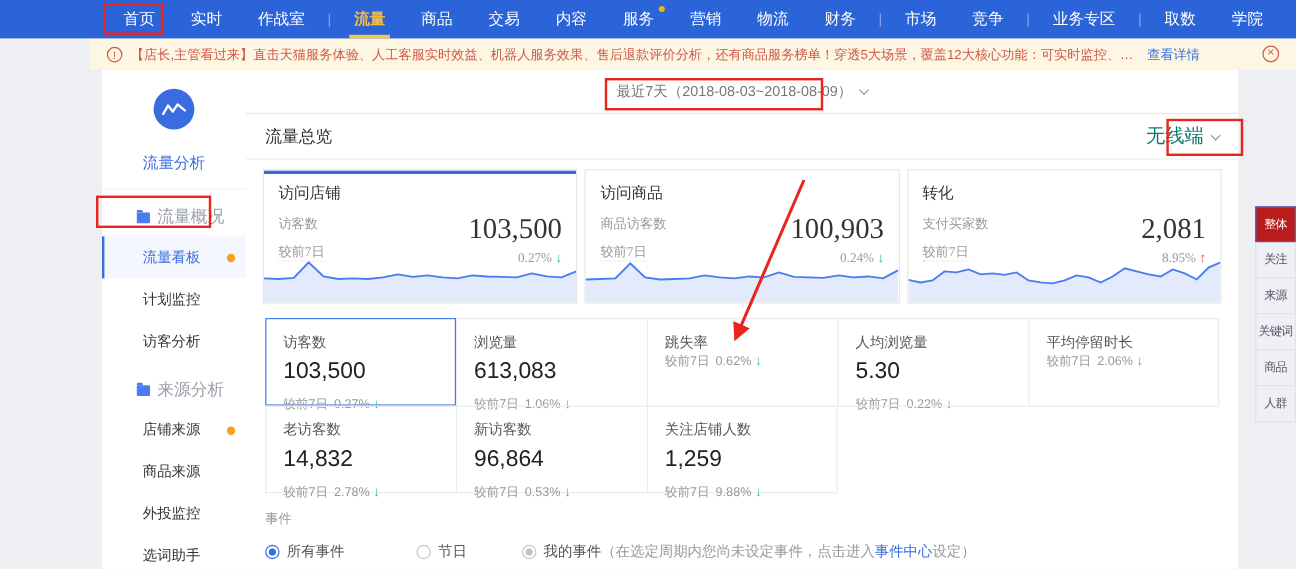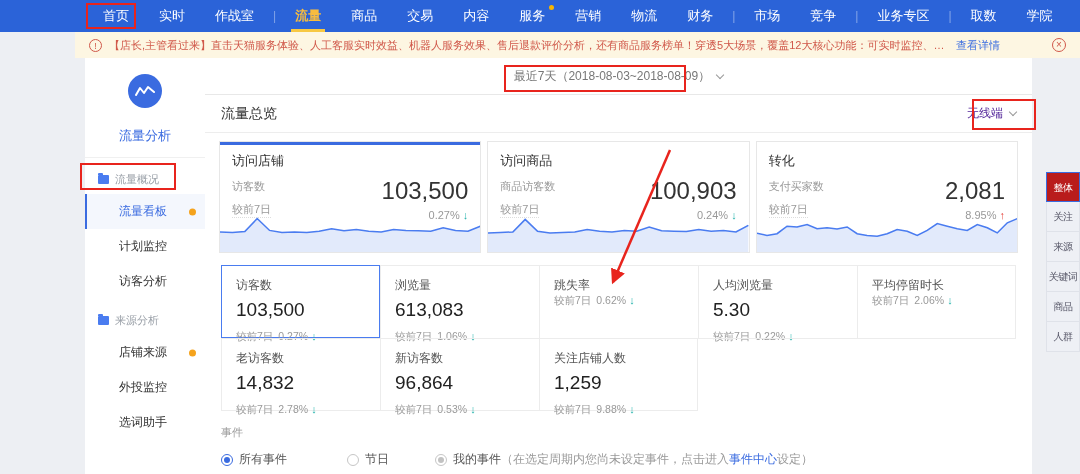--- a/index.html
+++ b/index.html
@@ -26,34 +26,34 @@
   
   .datebar { position:absolute; left:205px; top:58px; width:827px; height:37px; background:#fff; border-bottom:1px solid #e8e8e8; display:flex; align-items:center; justify-content:center; font-size:12px; color:#777; cursor:pointer; }
   .chev { display:inline-block; width:6px; height:6px; border-right:1px solid #999; border-bottom:1px solid #999; transform:rotate(45deg); margin-left:7px; margin-bottom:2px; }
 
   
   .sidebar { position:absolute; left:85px; top:58px; width:120px; bottom:0; background:#fff; z-index:3; }
   .side-head { text-align:center; padding:16px 0 12px; border-bottom:1px solid #f0f0f0; }
   .side-logo { width:34px; height:34px; border-radius:50%; background:#3a6be0; margin:0 auto; display:flex; align-items:center; justify-content:center; }
   .side-title { color:#3a6be0; font-size:13px; margin-top:19px; }
   .side-group { padding-top:6px; }
-  .sg-head { display:flex; align-items:center; gap:6px; color:#9aa0a8; font-size:11px; padding:8px 0 7px 13px; }
+  .sg-head { display:flex; align-items:center; gap:6px; color:#9aa0a8; font-size:14px; padding:8px 0 7px 29px; }
   .folder-ic { width:11px; height:9px; background:#4a7cf0; border-radius:1px; position:relative; }
   .folder-ic::before { content:""; position:absolute; top:-2px; left:0; width:5px; height:2px; background:#4a7cf0; border-radius:1px 1px 0 0; }
   .side-item { position:relative; font-size:12px; color:#333; padding:9px 0 9px 34px; cursor:pointer; }
   .side-item.active { color:#3a6be0; background:#f4f7fd; border-left:2px solid #3a6be0; padding-left:32px; }
   .side-item .odot { position:absolute; right:9px; top:50%; transform:translateY(-50%); width:7px; height:7px; border-radius:50%; background:#f5a31d; }
 
   
   .main-panel { position:absolute; left:205px; top:95px; width:827px; bottom:0; background:#fff; }
   .panel-head { display:flex; justify-content:space-between; align-items:center; height:38px; padding:0 16px; border-bottom:1px solid #ededed; }
   .panel-title { font-size:14px; color:#333; }
-  .terminal-sel { font-size:12px; color:#4c1d95; cursor:pointer; }
-
-  .cards-row { display:flex; gap:6px; padding:8px 14px 0; }
+  .terminal-sel { font-size:16px; color:#0f766e; cursor:pointer; }
+
+  .cards-row { display:flex; gap:6px; padding:8px 14px 0;font-family:Liberation Serif, serif; }
   .ov-card { flex:1; position:relative; border:1px solid #e7e7e7; height:112px; padding:10px 12px 0; overflow:hidden; }
   .ov-card.active::before { content:""; position:absolute; top:0; left:0; right:0; height:3px; background:#3a6be0; }
   .ov-title { font-size:13px; color:#333; margin-bottom:9px; }
   .ov-mid { display:flex; justify-content:space-between; position:relative; z-index:2; }
   .ov-label { font-size:11px; color:#999; }
   .ov-cmp { font-size:11px; color:#999; margin-top:8px; border-bottom:1px dotted #ddd; display:inline-block; }
   .ov-value { font-size:24px; color:#333; text-align:right; line-height:1; }
   .ov-change { font-size:11px; color:#999; text-align:right; margin-top:6px; }
   .ov-spark { position:absolute; left:0; right:0; bottom:0; height:54px; width:100%; }
 
@@ -154,20 +154,21 @@
     <div class="side-item"><span>计划监控</span></div>
     <div class="side-item"><span>访客分析</span></div>
   </div>
 
   <div class="side-group">
     <div class="sg-head">
         <span class="folder-ic"></span>
         <span>来源分析</span>
       </div>
     <div class="side-item"><span>店铺来源</span><span class="odot"></span></div>
+    <div class="side-item"><span>商品来源</span></div>
     <div class="side-item"><span>外投监控</span></div>
     <div class="side-item"><span>选词助手</span></div>
   </div>
 
   <div class="side-group">
     <div class="sg-head"></div>
 
   </div>
 </div>
 

